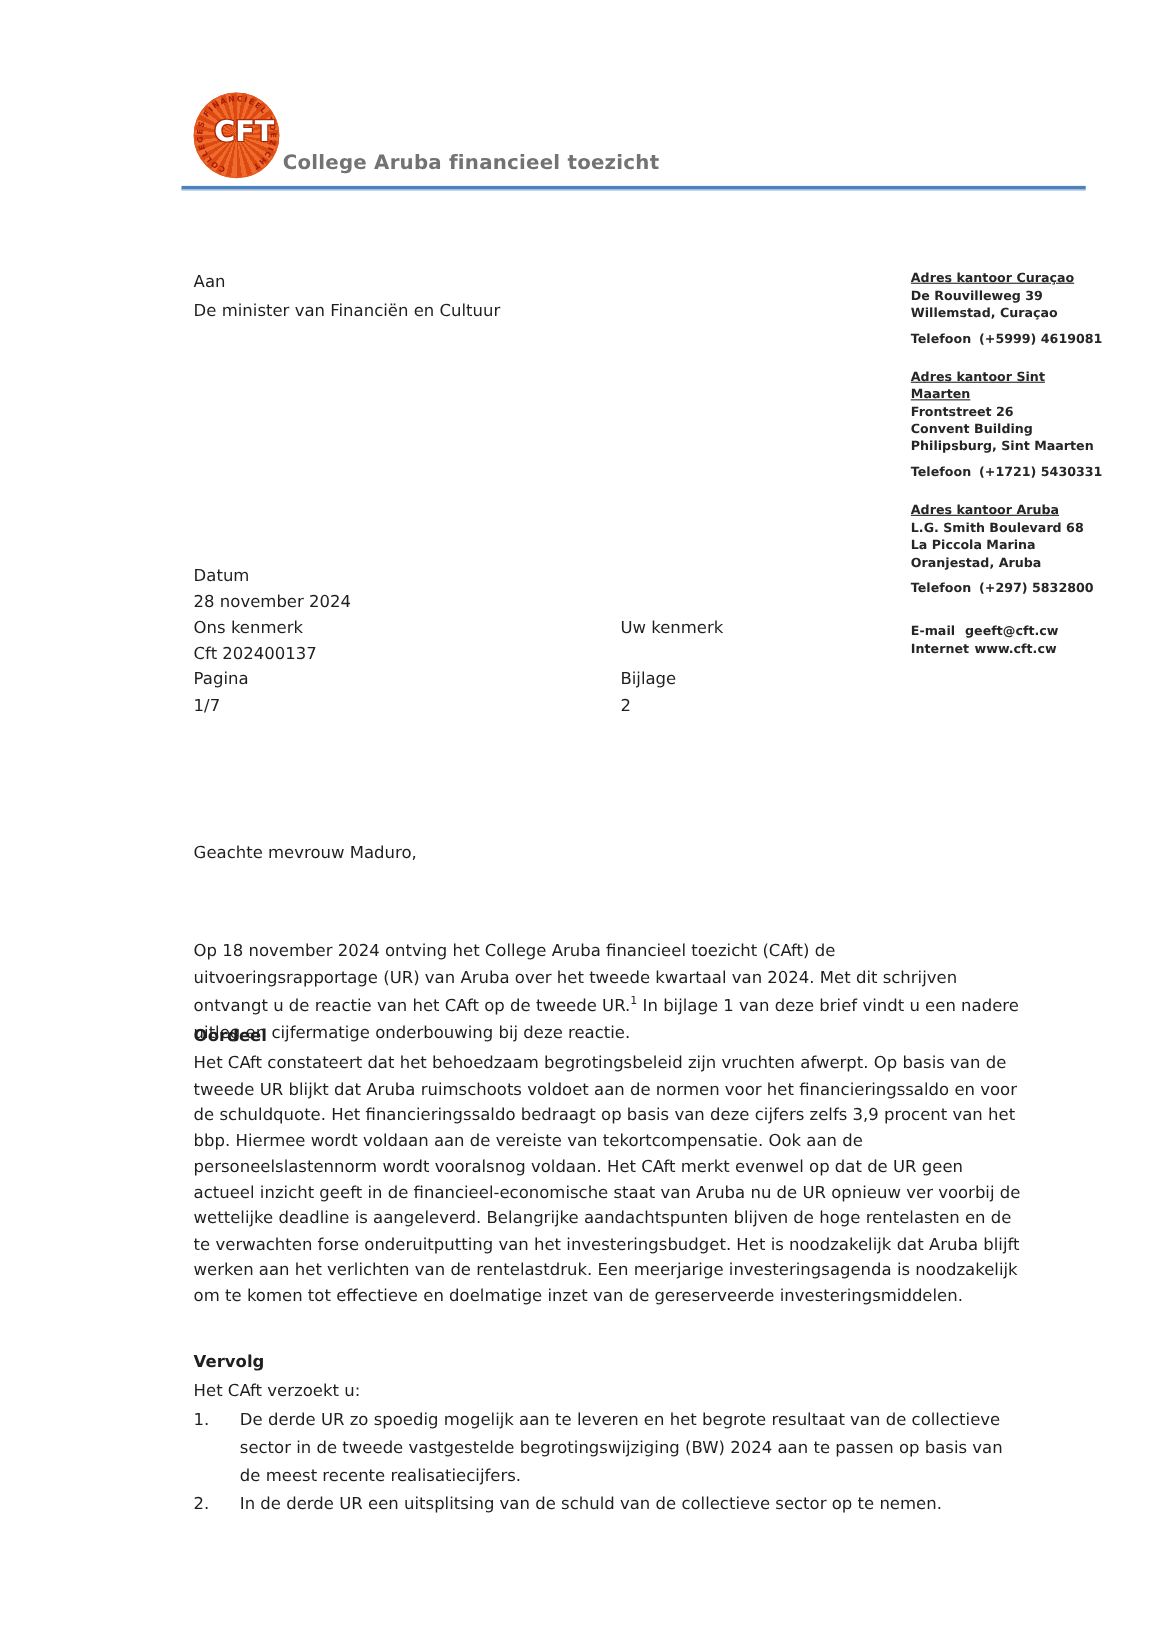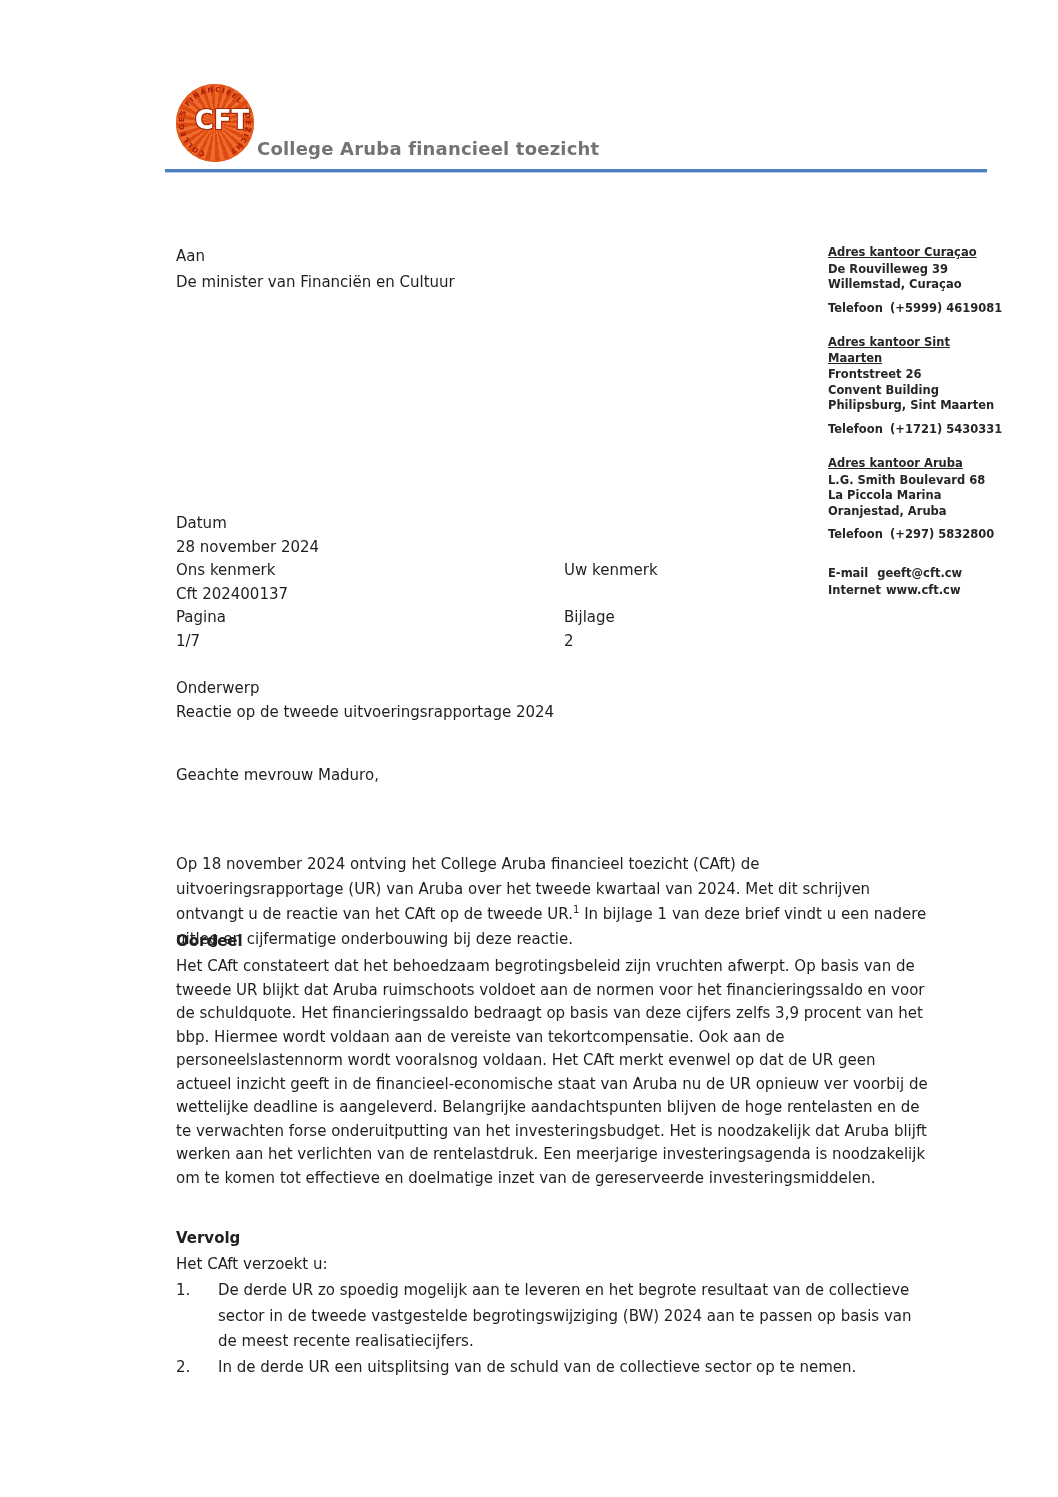--- a/index.html
+++ b/index.html
@@ -131,24 +131,20 @@
     <div class="meta-line">Pagina</div>
     <div class="meta-line">1/7</div>
   </div>
   <div class="abs meta-right">
     <div class="meta-line">Uw kenmerk</div>
     <div class="meta-line"></div>
     <div class="meta-line">Bijlage</div>
     <div class="meta-line">2</div>
   </div>
 
-  <div class="abs subject">
-    <div>Onderwerp</div>
-    <div>Reactie op de tweede uitvoeringsrapportage 2024</div>
-  </div>
 
   <div class="abs salutation">Geachte mevrouw Maduro,</div>
 
   <div class="abs intro"><span>Op 18 november 2024 ontving het College Aruba financieel toezicht (CAft) de uitvoeringsrapportage (UR) van Aruba over het tweede kwartaal van 2024. Met dit schrijven ontvangt u de reactie van het CAft op de tweede UR.</span><sup class="fnref">1</sup><span> In bijlage 1 van deze brief vindt u een nadere uitleg en cijfermatige onderbouwing bij deze reactie.</span></div>
 
   <div class="abs oordeel">
     <h2 class="sec-heading">Oordeel</h2>
     <p class="body-par">Het CAft constateert dat het behoedzaam begrotingsbeleid zijn vruchten afwerpt. Op basis van de tweede UR blijkt dat Aruba ruimschoots voldoet aan de normen voor het financieringssaldo en voor de schuldquote. Het financieringssaldo bedraagt op basis van deze cijfers zelfs 3,9 procent van het bbp. Hiermee wordt voldaan aan de vereiste van tekortcompensatie. Ook aan de personeelslastennorm wordt vooralsnog voldaan. Het CAft merkt evenwel op dat de UR geen actueel inzicht geeft in de financieel-economische staat van Aruba nu de UR opnieuw ver voorbij de wettelijke deadline is aangeleverd. Belangrijke aandachtspunten blijven de hoge rentelasten en de te verwachten forse onderuitputting van het investeringsbudget. Het is noodzakelijk dat Aruba blijft werken aan het verlichten van de rentelastdruk. Een meerjarige investeringsagenda is noodzakelijk om te komen tot effectieve en doelmatige inzet van de gereserveerde investeringsmiddelen.</p>
   </div>
 

